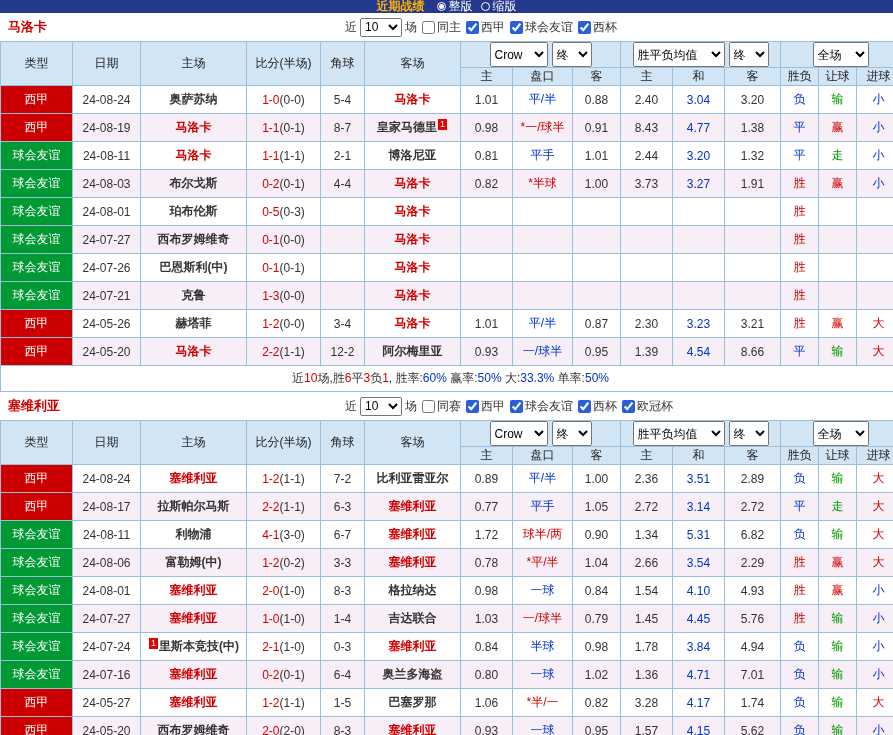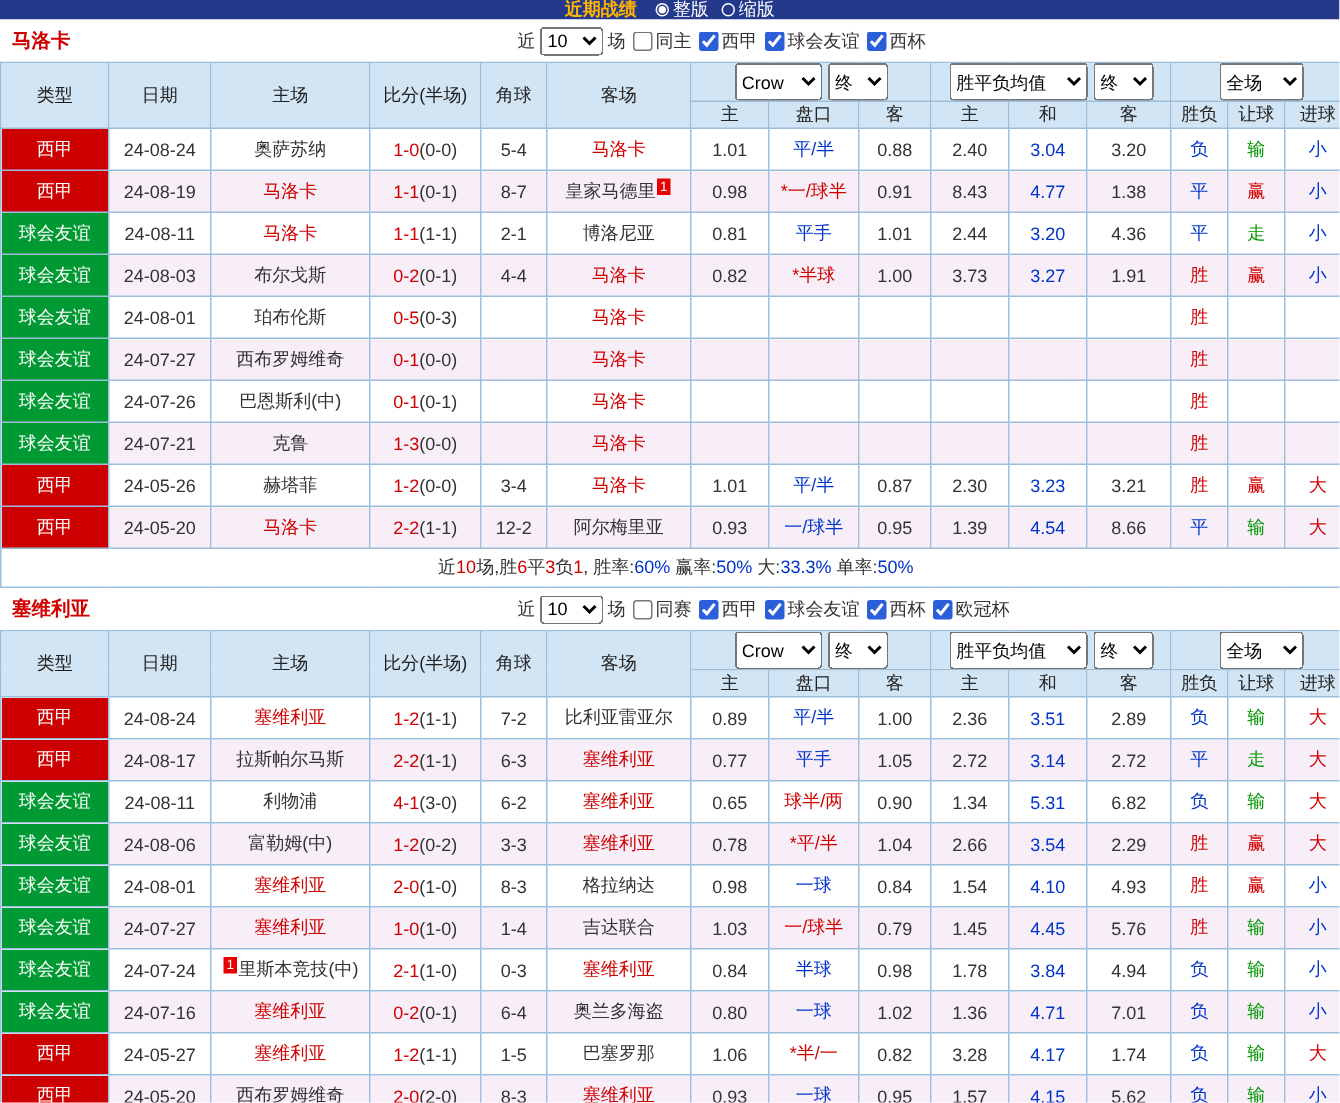--- a/index.html
+++ b/index.html
@@ -45,21 +45,21 @@
   th.grp select { font-size: 12px; height: 25px; margin: 0 2px; }
   tbody td { height: 28px; background: #fff; }
   tr.alt td { background: #f7eef7; }
   td.type-league, tr.alt td.type-league { background: #cc0000; color: #fff; }
   td.type-friendly, tr.alt td.type-friendly { background: #009933; color: #fff; }
   tr.summary-row td { height: 26px; background: #fff; }
   .c-red   { color: #d10000; }
   .c-blue  { color: #0033cc; }
   .c-green { color: #009900; }
   .c-dark  { color: #333333; }
-  .team-link { cursor: pointer; }
+  .team-link { cursor: pointer; font-weight: bold; }
   .badge {
     display: inline-block; background: #e60000; color: #fff;
     font-size: 9px; line-height: 11px; padding: 0 2px; margin: 0 1px;
     position: relative; top: -4px;
   }
 </style>
 </head>
 <body>
 
 <div class="topbar">
@@ -181,21 +181,21 @@
             <td class="c-dark">24-08-11</td>
             <td><span class="c-red team-link">马洛卡</span></td>
             <td><span class="c-red">1-1</span><span class="c-dark">(1-1)</span></td>
             <td class="c-dark">2-1</td>
             <td><span class="c-dark team-link">博洛尼亚</span></td>
             <td class="c-dark">0.81</td>
             <td class="c-blue">平手</td>
             <td class="c-dark">1.01</td>
             <td class="c-dark">2.44</td>
             <td class="c-blue">3.20</td>
-            <td class="c-dark">4.36</td>
+            <td class="c-dark">1.32</td>
             <td class="c-blue">平</td>
             <td class="c-green">走</td>
             <td class="c-blue">小</td>
           </tr>
           <tr class="alt">
             <td class="type-friendly">球会友谊</td>
             <td class="c-dark">24-08-03</td>
             <td><span class="c-dark team-link">布尔戈斯</span></td>
             <td><span class="c-red">0-2</span><span class="c-dark">(0-1)</span></td>
             <td class="c-dark">4-4</td>
@@ -422,23 +422,23 @@
             <td class="c-dark">2.72</td>
             <td class="c-blue">平</td>
             <td class="c-green">走</td>
             <td class="c-red">大</td>
           </tr>
           <tr>
             <td class="type-friendly">球会友谊</td>
             <td class="c-dark">24-08-11</td>
             <td><span class="c-dark team-link">利物浦</span></td>
             <td><span class="c-red">4-1</span><span class="c-dark">(3-0)</span></td>
-            <td class="c-dark">6-2</td>
-            <td><span class="c-red team-link">塞维利亚</span></td>
-            <td class="c-dark">0.65</td>
+            <td class="c-dark">6-7</td>
+            <td><span class="c-red team-link">塞维利亚</span></td>
+            <td class="c-dark">1.72</td>
             <td class="c-red">球半/两</td>
             <td class="c-dark">0.90</td>
             <td class="c-dark">1.34</td>
             <td class="c-blue">5.31</td>
             <td class="c-dark">6.82</td>
             <td class="c-blue">负</td>
             <td class="c-green">输</td>
             <td class="c-red">大</td>
           </tr>
           <tr class="alt">

